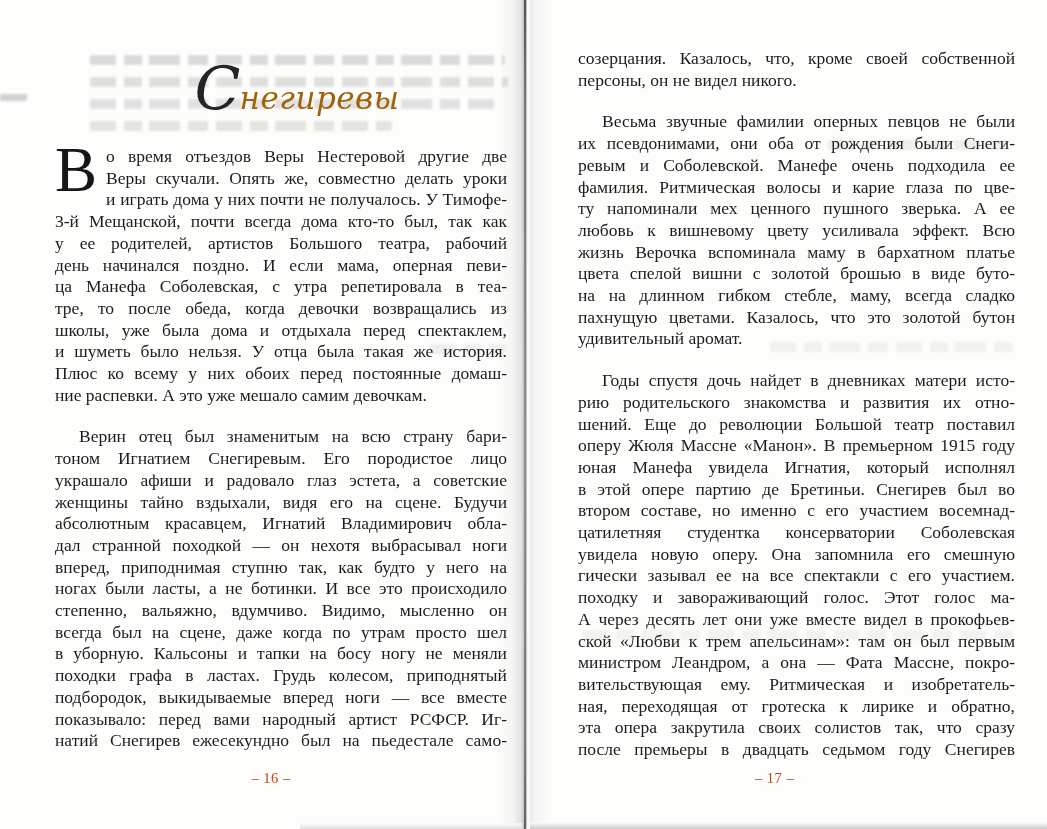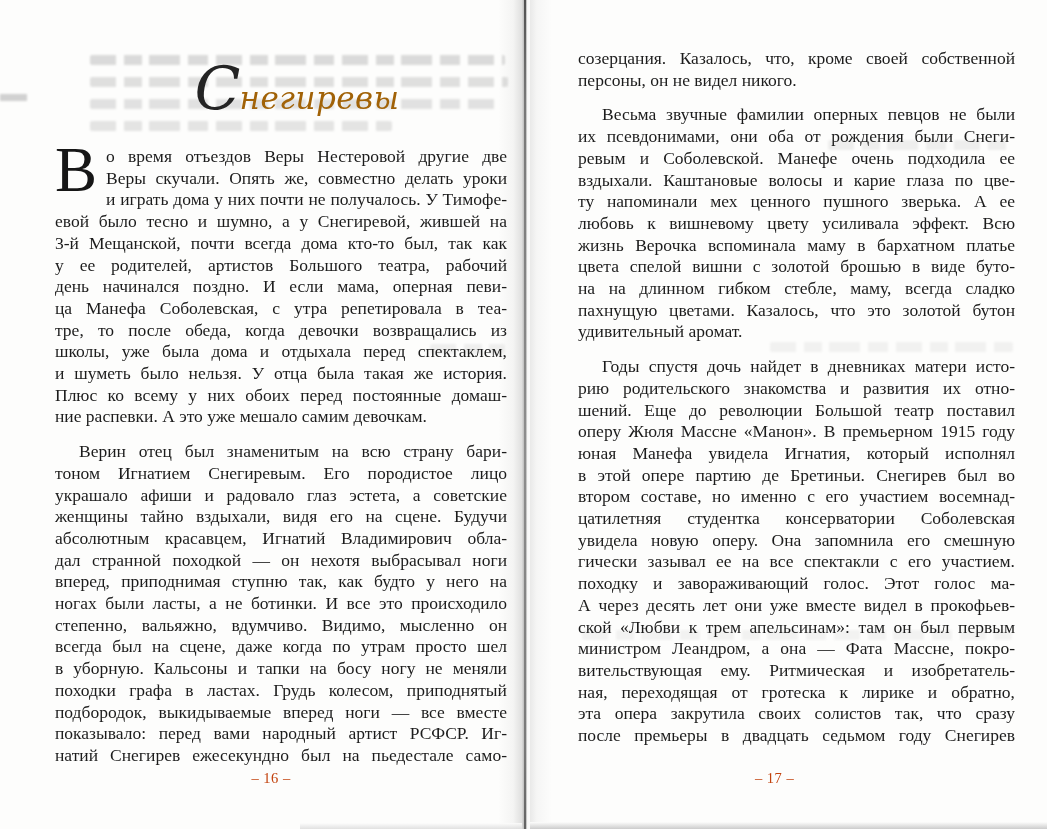--- a/index.html
+++ b/index.html
@@ -45,21 +45,21 @@
   .h-rest {
     font-family:"DejaVu Serif", serif;
     font-style:italic; font-size:31px; line-height:31px;
     color:#a16207; margin-left:1px; letter-spacing:.5px;
   }
   
   .body { position:absolute; z-index:2; }
   .body-left  { left:55px;  top:146px; width:452px; }
   .body-right { left:578px; top:48px;  width:437px;font-family:Liberation Serif, serif; }
   .para { font-size:17.5px; line-height:21.7px; }
-  .para + .para { margin-top:13px; }
+  .para + .para { margin-top:20px; }
   .line { text-align:justify; text-align-last:justify; }
   .p-end .line:last-child { text-align-last:left; }
   .indent .line:first-child { text-indent:24px; }
   .dropcap {
     float:left; height:44px;
     font-size:63px; line-height:44px;
     padding:0 9px 0 0; position:relative; top:2px;
     color:#161616;
   }
   
@@ -121,21 +121,20 @@
     <span class="h-initial">С</span>
       <span class="h-rest">негиревы</span>
   </div>
 
   <div class="body body-left">
     <div class="para p-end">
       <span class="dropcap">В</span>
     <div class="line">о время отъездов Веры Нестеровой другие две</div>
         <div class="line">Веры скучали. Опять же, совместно делать уроки</div>
         <div class="line">и играть дома у них почти не получалось. У Тимофе-</div>
-        <div class="line">евой было тесно и шумно, а у Снегиревой, жившей на</div>
         <div class="line">3-й Мещанской, почти всегда дома кто-то был, так как</div>
         <div class="line">у ее родителей, артистов Большого театра, рабочий</div>
         <div class="line">день начинался поздно. И если мама, оперная певи-</div>
         <div class="line">ца Манефа Соболевская, с утра репетировала в теа-</div>
         <div class="line">тре, то после обеда, когда девочки возвращались из</div>
         <div class="line">школы, уже была дома и отдыхала перед спектаклем,</div>
         <div class="line">и шуметь было нельзя. У отца была такая же история.</div>
         <div class="line">Плюс ко всему у них обоих перед постоянные домаш-</div>
         <div class="line">ние распевки. А это уже мешало самим девочкам.</div>
       </div>
@@ -161,21 +160,21 @@
 
   <div class="body body-right">
     <div class="para p-end">
         <div class="line">созерцания. Казалось, что, кроме своей собственной</div>
         <div class="line">персоны, он не видел никого.</div>
       </div>
     <div class="para indent p-end">
         <div class="line">Весьма звучные фамилии оперных певцов не были</div>
         <div class="line">их псевдонимами, они оба от рождения были Снеги-</div>
         <div class="line">ревым и Соболевской. Манефе очень подходила ее</div>
-        <div class="line">вздыхали. Каштановые волосы и карие глаза по цве-</div>
+        <div class="line">фамилия. Ритмическая волосы и карие глаза по цве-</div>
         <div class="line">ту напоминали мех ценного пушного зверька. А ее</div>
         <div class="line">любовь к вишневому цвету усиливала эффект. Всю</div>
         <div class="line">жизнь Верочка вспоминала маму в бархатном платье</div>
         <div class="line">цвета спелой вишни с золотой брошью в виде буто-</div>
         <div class="line">на на длинном гибком стебле, маму, всегда сладко</div>
         <div class="line">пахнущую цветами. Казалось, что это золотой бутон</div>
         <div class="line">удивительный аромат.</div>
       </div>
     <div class="para indent">
         <div class="line">Годы спустя дочь найдет в дневниках матери исто-</div>

